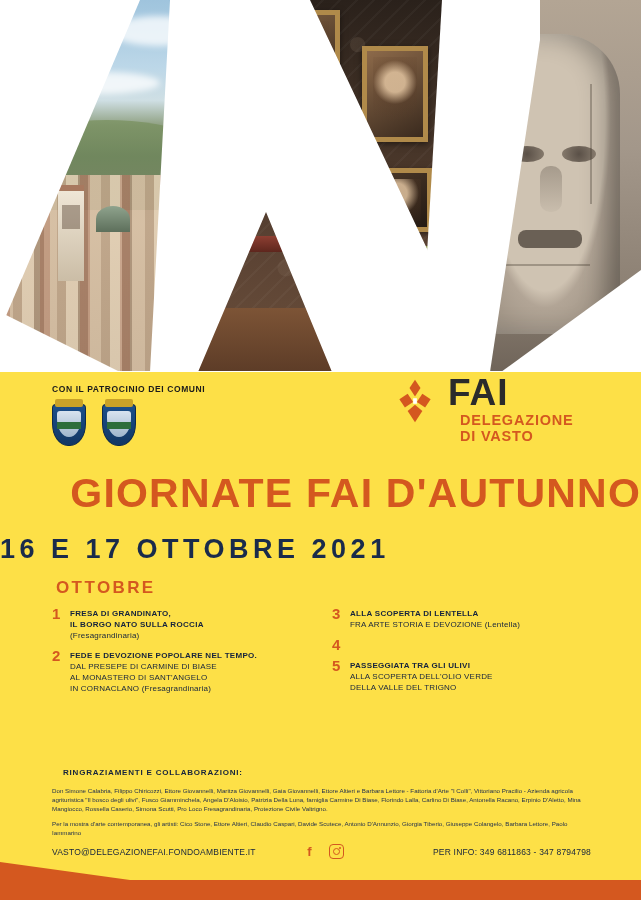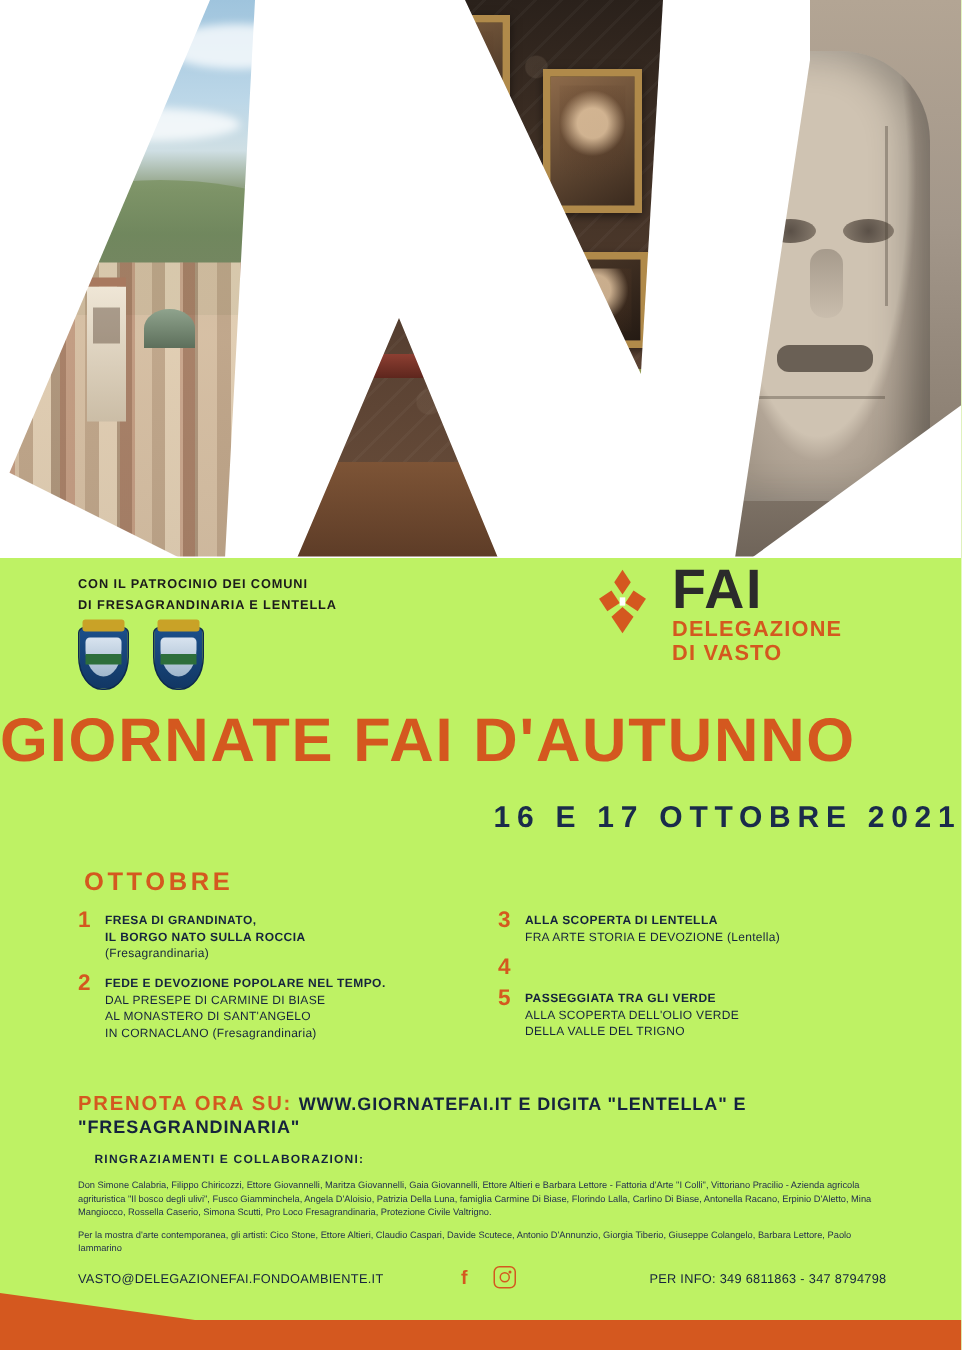--- a/index.html
+++ b/index.html
@@ -5,21 +5,21 @@
   * { box-sizing: border-box; margin: 0; padding: 0; }
   html, body {
     width: 641px; height: 900px;
     background: #ffffff;
     font-family: "Liberation Sans", sans-serif;
     overflow: hidden;
   }
   .poster {
     position: relative;
     width: 641px; height: 900px;
-    background: #bef264;
+    background: #fde047;
     overflow: hidden;
   }
 
   
   .collage {
     position: absolute;
     top: 0; left: 0;
     width: 641px; height: 372px;
     overflow: hidden;
     background: #ffffff;
@@ -264,35 +264,35 @@
   }
   .fai-text {
     position: absolute; left: 56px; top: -2px;
   }
   .fai-word {
     font-size: 37px; font-weight: 700; letter-spacing: 1px; color: #2b2b2b;
     line-height: 38px;
   }
   .fai-sub1, .fai-sub2 {
     font-size: 14.5px; font-weight: 700; letter-spacing: .8px;
-    color: #d4581f; line-height: 16px;
+    color: #d4581f; line-height: 16px; margin-left: 12px;
   }
 
   
   .title {
     position: absolute; left: 0; right: 0; top: 470px;
-    text-align: left;
+    text-align: right;
     font-size: 41px; font-weight: 700; letter-spacing: 1.2px;
     color: #d4581f;
     font-family: "Liberation Sans", sans-serif;
   }
   .dates {
     position: absolute; left: 0; right: 0; top: 534px;
-    text-align: right;
-    font-size: 20px; font-weight: 700; letter-spacing: 4.5px;
+    text-align: left;
+    font-size: 27px; font-weight: 700; letter-spacing: 4.5px;
     color: #1a2b4b;
   }
 
   
   .aperture-head {
     position: absolute; left: 56px; top: 578px;
     font-size: 17px; font-weight: 700; letter-spacing: 2.4px;
     color: #d4581f;
   }
   .cols {
@@ -434,21 +434,20 @@
     <div class="ovl ovl-left-tri"></div>
     <div class="ovl ovl-center-v"></div>
     <div class="ovl ovl-right-tri"></div>
     <div class="ovl ovl-bottom-wedge"></div>
     <div class="ovl ovl-right-bottom"></div>
     <div class="collage-bottom-fade"></div>
   </div>
 
   <div class="patronage">
     <div class="pline">CON IL PATROCINIO DEI COMUNI</div>
-    <div class="pline">DI FRESAGRANDINARIA E LENTELLA</div>
     <div class="crests">
       <div class="crest">
         <div class="shield"></div>
           <div class="inner"></div>
           <div class="band"></div>
           <div class="crown"></div>
       </div>
       <div class="crest">
         <div class="shield"></div>
           <div class="inner"></div>
@@ -512,33 +511,29 @@
         </div>
       </div>
 
       <div class="item">
         <div class="num">4</div>
       </div>
 
       <div class="item">
         <div class="num">5</div>
         <div class="txt">
-          <div class="l1">PASSEGGIATA TRA GLI VERDE</div>
+          <div class="l1">PASSEGGIATA TRA GLI ULIVI</div>
           <div class="ln">ALLA SCOPERTA DELL'OLIO VERDE</div>
           <div class="ln">DELLA VALLE DEL TRIGNO</div>
         </div>
       </div>
 
     </div>
   </div>
 
-  <div class="booking">
-    <span class="b1">PRENOTA ORA SU:</span>
-    <span class="b2">WWW.GIORNATEFAI.IT E DIGITA "LENTELLA" E "FRESAGRANDINARIA"</span>
-  </div>
 
   <div class="thanks-head">RINGRAZIAMENTI E COLLABORAZIONI:</div>
   <div class="thanks-body">
     <p>Don Simone Calabria, Filippo Chiricozzi, Ettore Giovannelli, Maritza Giovannelli, Gaia Giovannelli, Ettore Altieri e Barbara Lettore - Fattoria d'Arte "I Colli", Vittoriano Pracilio - Azienda agricola agrituristica "Il bosco degli ulivi", Fusco Giamminchela, Angela D'Aloisio, Patrizia Della Luna, famiglia Carmine Di Biase, Florindo Lalla, Carlino Di Biase, Antonella Racano, Erpinio D'Aletto, Mina Mangiocco, Rossella Caserio, Simona Scutti, Pro Loco Fresagrandinaria, Protezione Civile Valtrigno.</p>
     <p>Per la mostra d'arte contemporanea, gli artisti: Cico Stone, Ettore Altieri, Claudio Caspari, Davide Scutece, Antonio D'Annunzio, Giorgia Tiberio, Giuseppe Colangelo, Barbara Lettore, Paolo Iammarino</p>
   </div>
 
   <div class="footer">
     <div class="email">VASTO@DELEGAZIONEFAI.FONDOAMBIENTE.IT</div>
     <div class="social">

